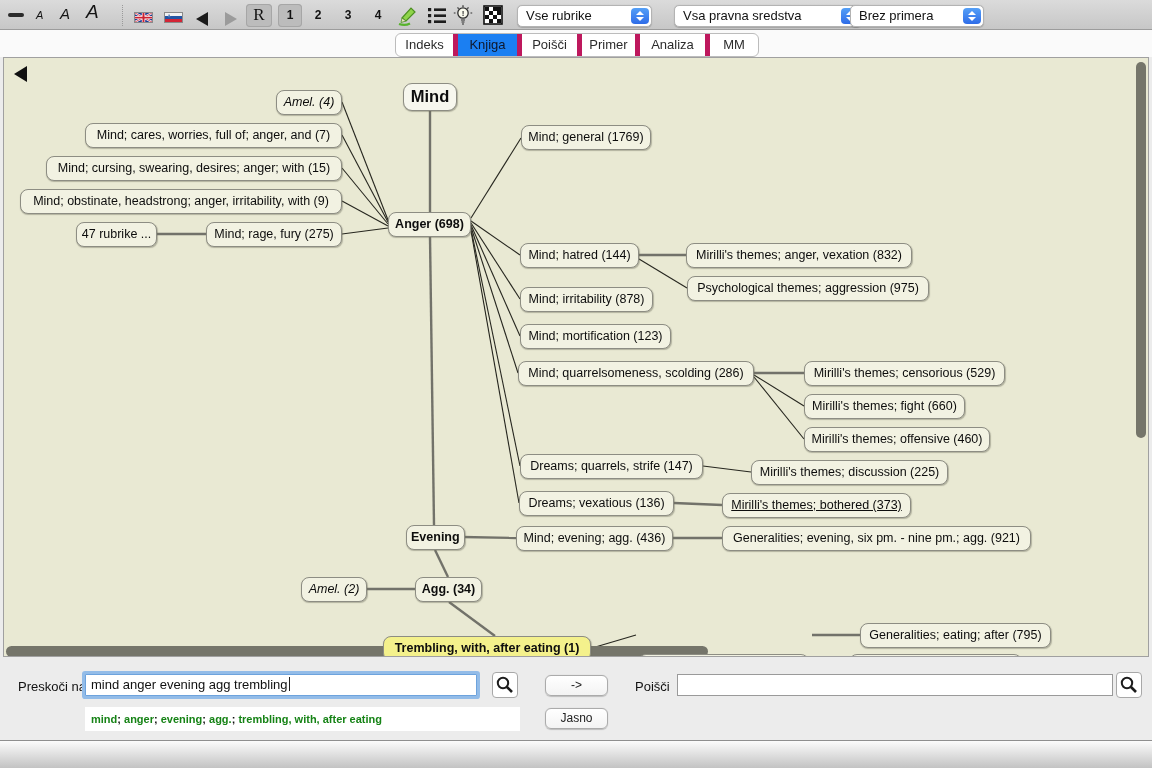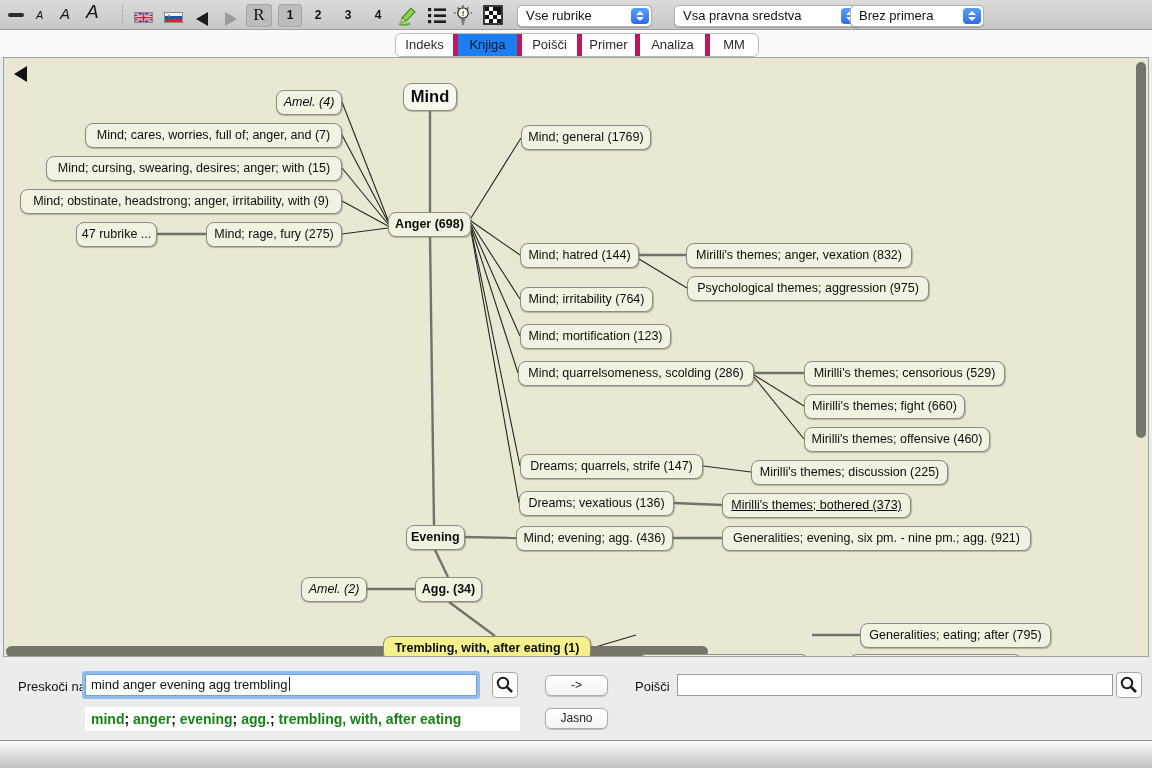--- a/index.html
+++ b/index.html
@@ -79,21 +79,21 @@
   .fi-find { left:677px; top:17px; width:436px; }
   .caret { display:inline-block; width:1px; height:14px; background:#222; vertical-align:-2px; margin-left:1px; }
   .sq-btn { position:absolute; width:26px; height:26px; background:#fff; border:1px solid #a8a8a8;
     border-radius:4px; top:15px; }
   .sb-jump { left:492px; } .sb-find { left:1116px; }
   .pill-btn { position:absolute; width:63px; height:21px; background:linear-gradient(#ffffff,#f3f3f3);
     border:1px solid #ababab; border-radius:6px; font-size:12px; color:#222; text-align:center;
     line-height:19px; box-shadow:0 0.5px 1px rgba(0,0,0,.2); }
   .pb-arrow { left:545px; top:18px; } .pb-clear { left:545px; top:51px; }
   .result-strip { position:absolute; left:85px; top:50px; width:435px; height:24px; background:#fff;
-    font-size:14px; font-weight:bold; line-height:24px; padding-left:6px; white-space:nowrap; }
+    font-size:11px; font-weight:bold; line-height:24px; padding-left:6px; white-space:nowrap; }
   .result-strip .green { color:#168316; }
   .result-strip .sep { color:#111; }
 
   
   .footer { position:absolute; left:0; top:740px; width:1152px; height:28px;
     border-top:1px solid #8f8f8f; background:linear-gradient(#fcfcfc,#c3c3c3); }
 </style>
 </head>
 <body>
 
@@ -231,21 +231,21 @@
       <div class="node" style="left: 81px; top: 65px; min-width: 257px;">Mind; cares, worries, full of; anger, and (7)</div>
       <div class="node" style="left: 42px; top: 98px; min-width: 296px;">Mind; cursing, swearing, desires; anger; with (15)</div>
       <div class="node" style="left: 16px; top: 131px; min-width: 322px;">Mind; obstinate, headstrong; anger, irritability, with (9)</div>
       <div class="node" style="left: 72px; top: 164px; min-width: 81px;">47 rubrike ...</div>
       <div class="node" style="left: 202px; top: 164px; min-width: 136px;">Mind; rage, fury (275)</div>
       <div class="node bold" style="left: 384px; top: 154px; min-width: 83px;">Anger (698)</div>
       <div class="node" style="left: 517px; top: 67px; min-width: 130px;">Mind; general (1769)</div>
       <div class="node" style="left: 516px; top: 185px; min-width: 119px;">Mind; hatred (144)</div>
       <div class="node" style="left: 682px; top: 185px; min-width: 226px;">Mirilli's themes; anger, vexation (832)</div>
       <div class="node" style="left: 683px; top: 218px; min-width: 242px;">Psychological themes; aggression (975)</div>
-      <div class="node" style="left: 516px; top: 229px; min-width: 133px;">Mind; irritability (764)</div>
+      <div class="node" style="left: 516px; top: 229px; min-width: 133px;">Mind; irritability (878)</div>
       <div class="node" style="left: 516px; top: 266px; min-width: 151px;">Mind; mortification (123)</div>
       <div class="node" style="left: 514px; top: 303px; min-width: 236px;">Mind; quarrelsomeness, scolding (286)</div>
       <div class="node" style="left: 800px; top: 303px; min-width: 201px;">Mirilli's themes; censorious (529)</div>
       <div class="node" style="left: 800px; top: 336px; min-width: 161px;">Mirilli's themes; fight (660)</div>
       <div class="node" style="left: 800px; top: 369px; min-width: 186px;">Mirilli's themes; offensive (460)</div>
       <div class="node" style="left: 516px; top: 396px; min-width: 183px;">Dreams; quarrels, strife (147)</div>
       <div class="node" style="left: 747px; top: 402px; min-width: 197px;">Mirilli's themes; discussion (225)</div>
       <div class="node" style="left: 515px; top: 433px; min-width: 155px;">Dreams; vexatious (136)</div>
       <div class="node" style="left: 718px; top: 435px; min-width: 189px; text-decoration: underline;">Mirilli's themes; bothered (373)</div>
       <div class="node bold" style="left: 402px; top: 467px; min-width: 57px;">Evening</div>

